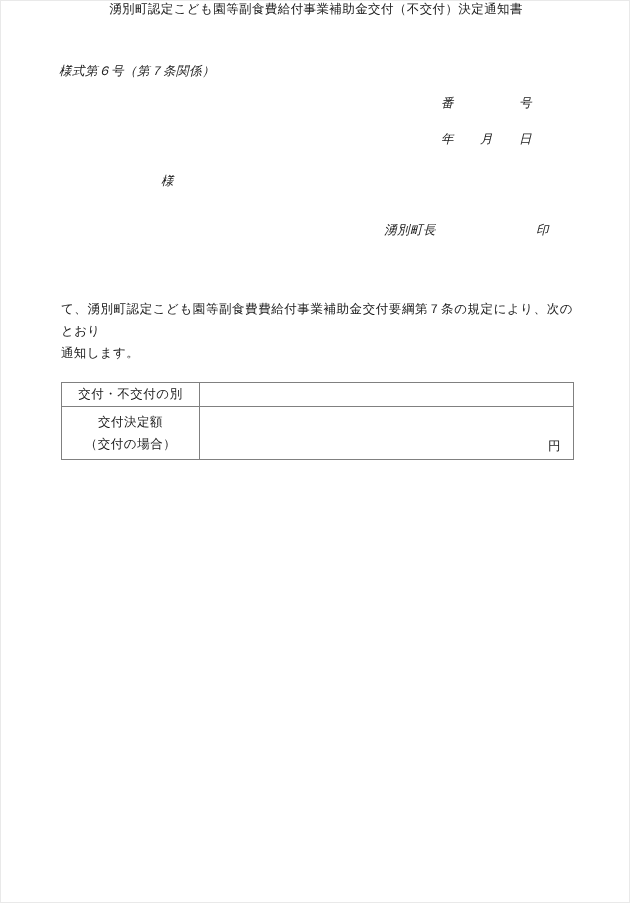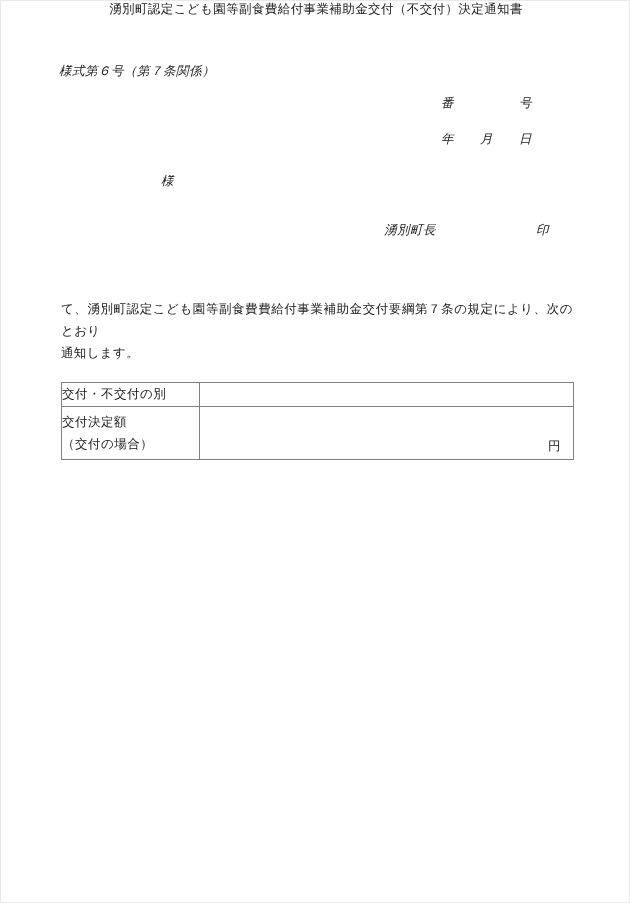--- a/index.html
+++ b/index.html
@@ -97,21 +97,21 @@
   }
   #decision-table td {
     border: 1px solid #808080;
     font-size: 12.5px;
     letter-spacing: 0.5px;
     padding: 0;
     vertical-align: middle;
   }
   #decision-table td.label {
     width: 137px;
-    text-align: left;
+    text-align: center;
     height: 23px;
   }
   #decision-table td.label.tall {
     height: 48px;
     line-height: 22px;
   }
   #decision-table td.value {
     width: 373px;
     height: 23px;
   }

